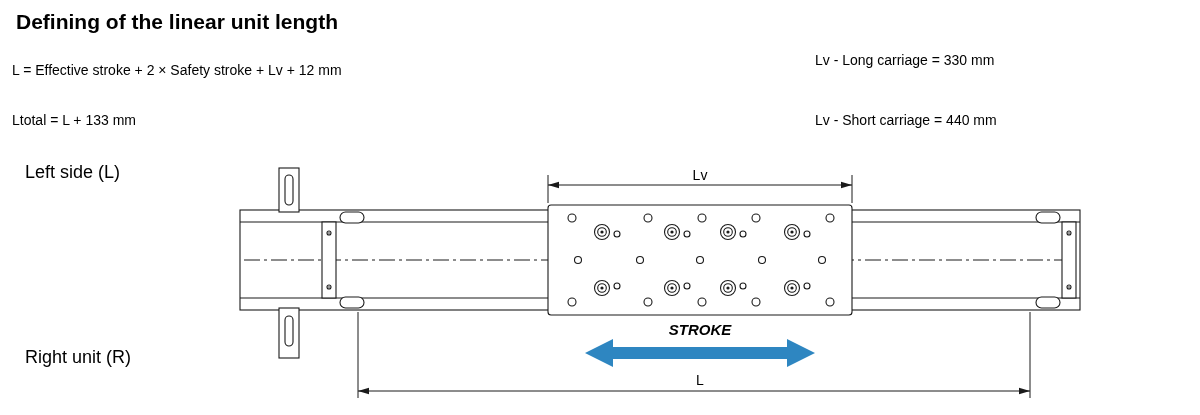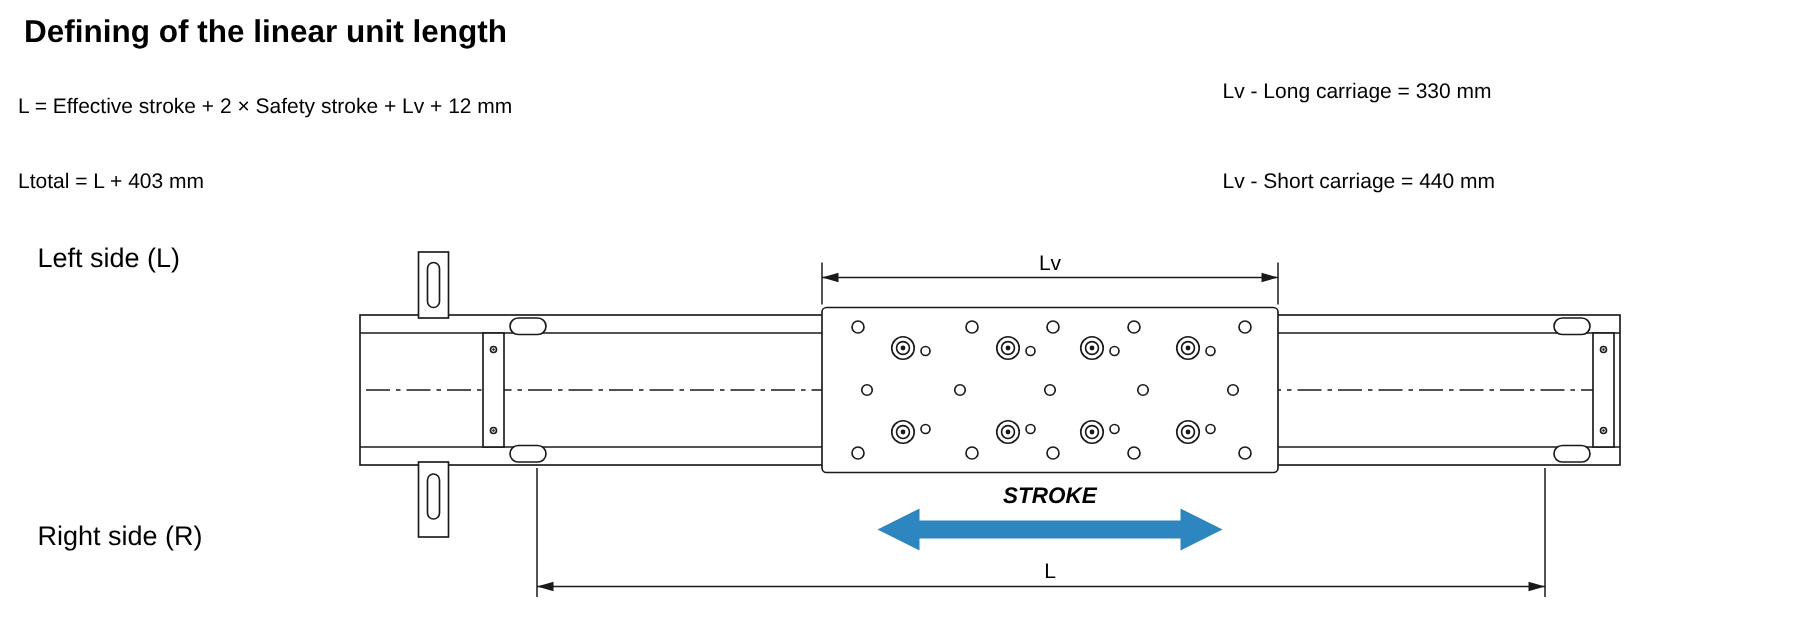--- a/index.html
+++ b/index.html
@@ -20,25 +20,25 @@
   svg .dim line { stroke:#1a1a1a; stroke-width:1; }
   svg .dim polygon { fill:#1a1a1a; stroke:none; }
   svg .dim text { font-size:14px; fill:#000; }
   svg .stroke-txt { font-size:15px; font-style:italic; font-weight:bold; fill:#000; }
 </style>
 </head>
 <body>
 
 <div class="abs title" style="left:16px;top:10px">Defining of the linear unit length</div>
 <div class="abs formula" style="left:12px;top:62px">L = Effective stroke + 2 × Safety stroke + Lv + 12 mm</div>
-<div class="abs formula" style="left:12px;top:112px">Ltotal = L + 403 mm</div>
+<div class="abs formula" style="left:12px;top:112px">Ltotal = L + 133 mm</div>
 <div class="abs formula" style="left:815px;top:52px">Lv - Long carriage = 330 mm</div>
 <div class="abs formula" style="left:815px;top:112px">Lv - Short carriage = 440 mm</div>
 <div class="abs side-label" style="left:25px;top:162px">Left side (L)</div>
-<div class="abs side-label" style="left:25px;top:347px">Right side (R)</div>
+<div class="abs side-label" style="left:25px;top:347px">Right unit (R)</div>
 
 <svg width="1200" height="260" viewBox="0 0 1200 260">
 
   <line x1="244" y1="105" x2="1076" y2="105" class="dashline"></line>
 
   <g>
     <rect x="240" y="55" width="840" height="100" class="ln"></rect>
     <line x1="240" y1="67" x2="1080" y2="67" class="ln"></line>
     <line x1="240" y1="143" x2="1080" y2="143" class="ln"></line>
   </g>

